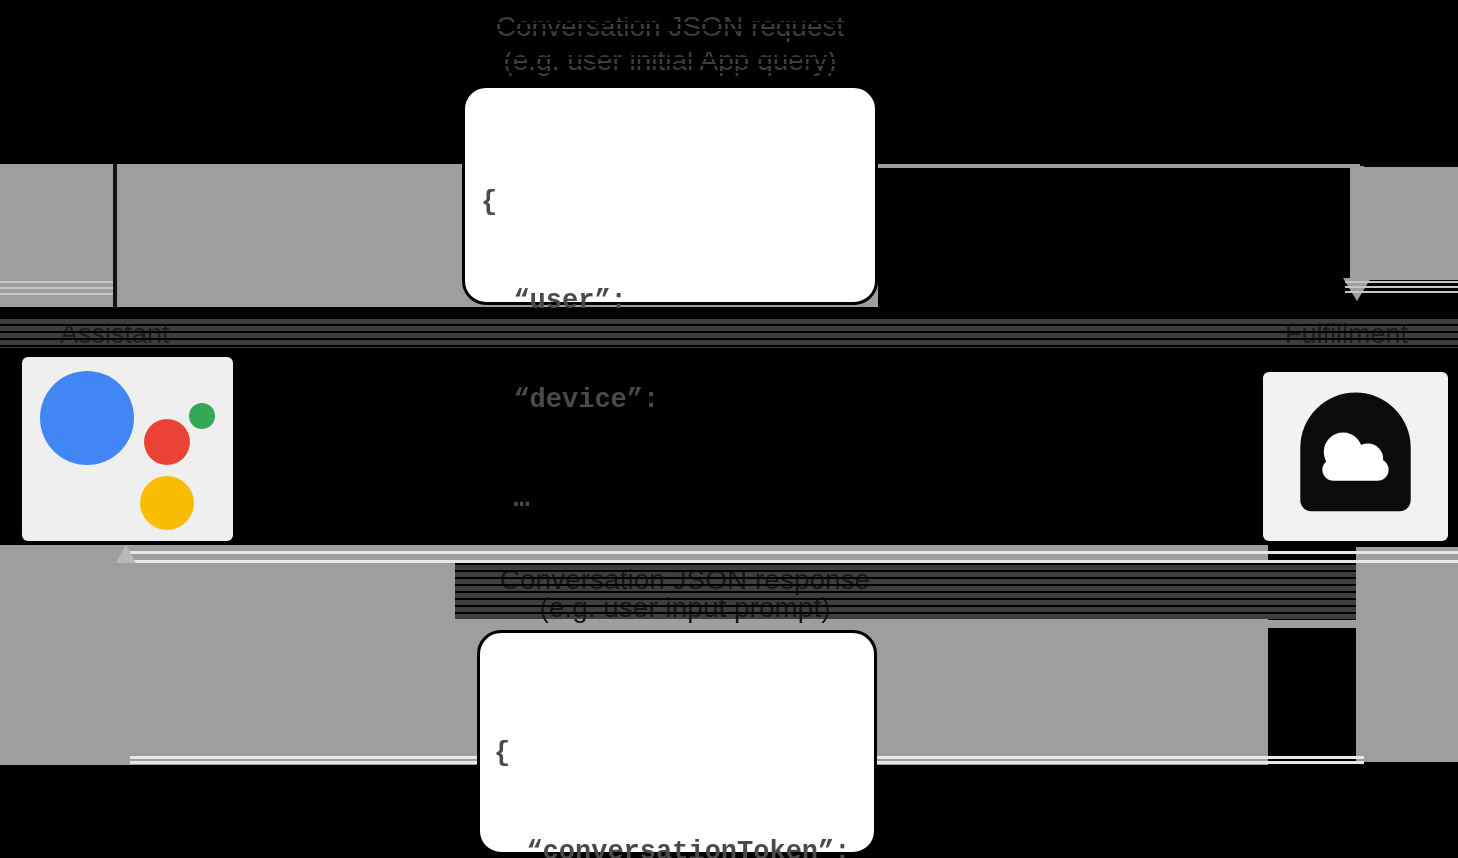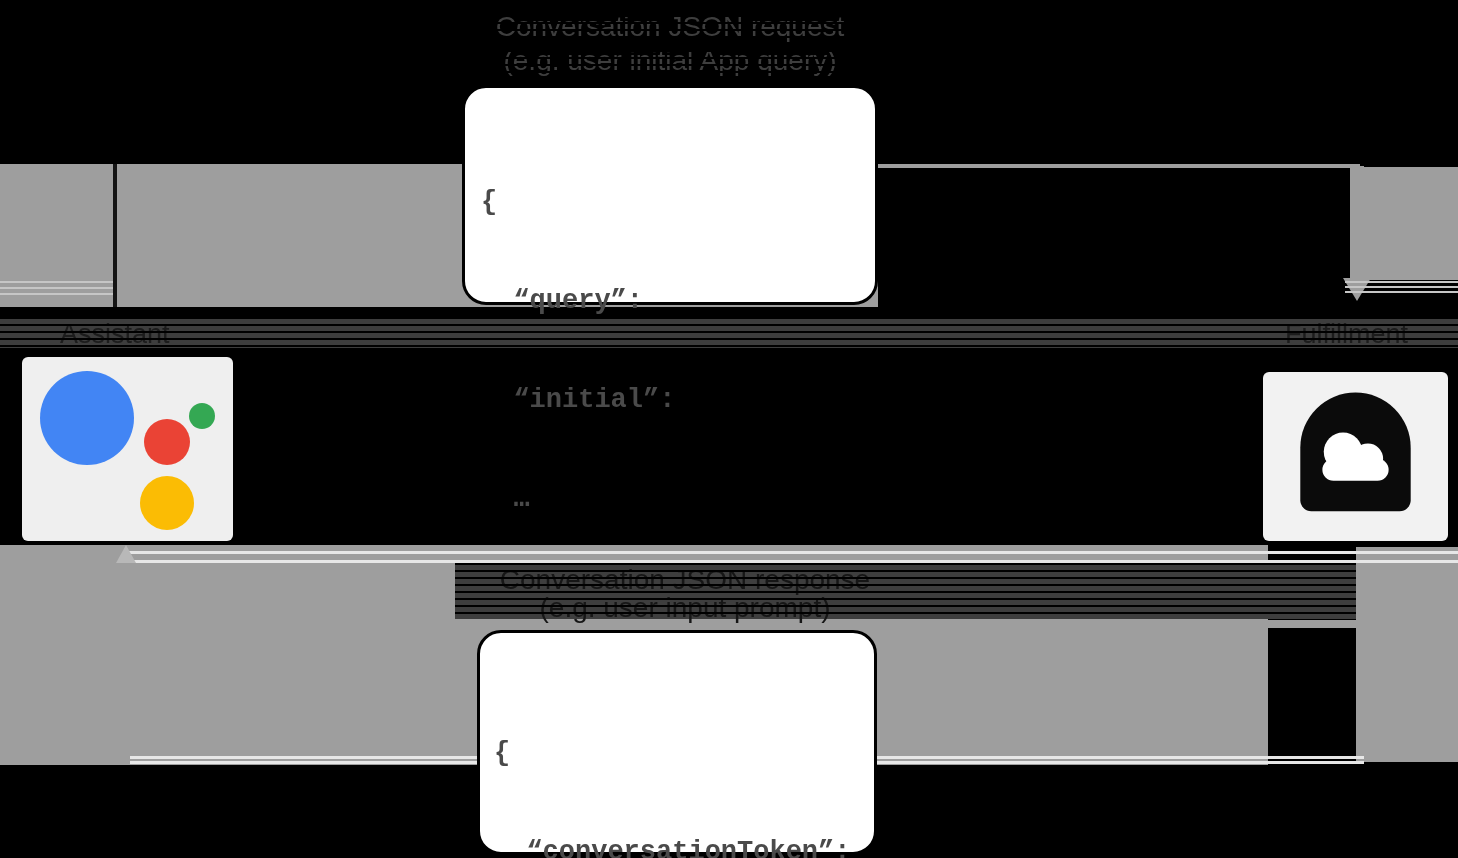--- a/index.html
+++ b/index.html
@@ -60,22 +60,22 @@
   <div class="abs gray" style="left:1353px;top:167px;width:105px;height:113px;"></div>
   <div class="abs gray" style="left:1350px;top:166px;width:14px;height:114px;"></div>
   <div class="abs tri-down" style="left:1343px;top:278px;"></div>
   <div class="abs lite" style="left:1345px;top:281px;width:113px;height:2px;"></div>
   <div class="abs lite" style="left:1345px;top:286px;width:113px;height:2px;"></div>
   <div class="abs lite" style="left:1345px;top:291px;width:113px;height:2px;"></div>
 
   <div class="abs jsonbox" style="left:462px;top:85px;width:416px;height:220px;">
     <div class="code" style="padding:32px 0 0 16px;">
       <div>{</div>
-      <div>  “query”:</div>
-      <div>  “initial”:</div>
+      <div>  “user”:</div>
+      <div>  “device”:</div>
       <div>  …</div>
       <div>}</div>
     </div>
   </div>
 
   <div class="abs midband"></div>
   <div class="endlabel" style="left:60px;">Assistant</div>
   <div class="endlabel" style="left:1285px;">Fulfillment</div>
   <div class="abs stripes" style="left:0;top:317px;width:1458px;height:31px;"></div>
 

